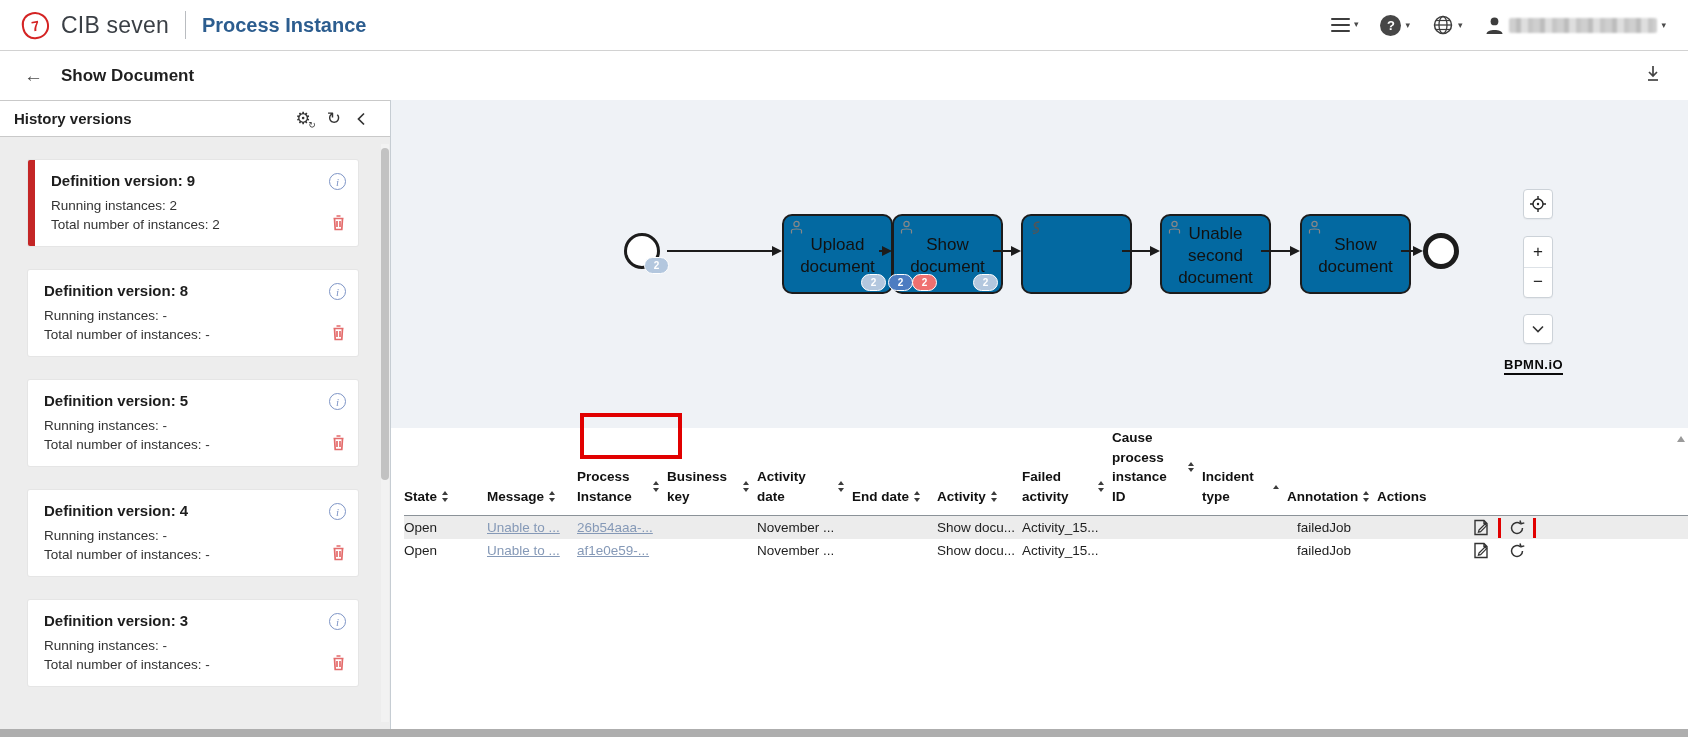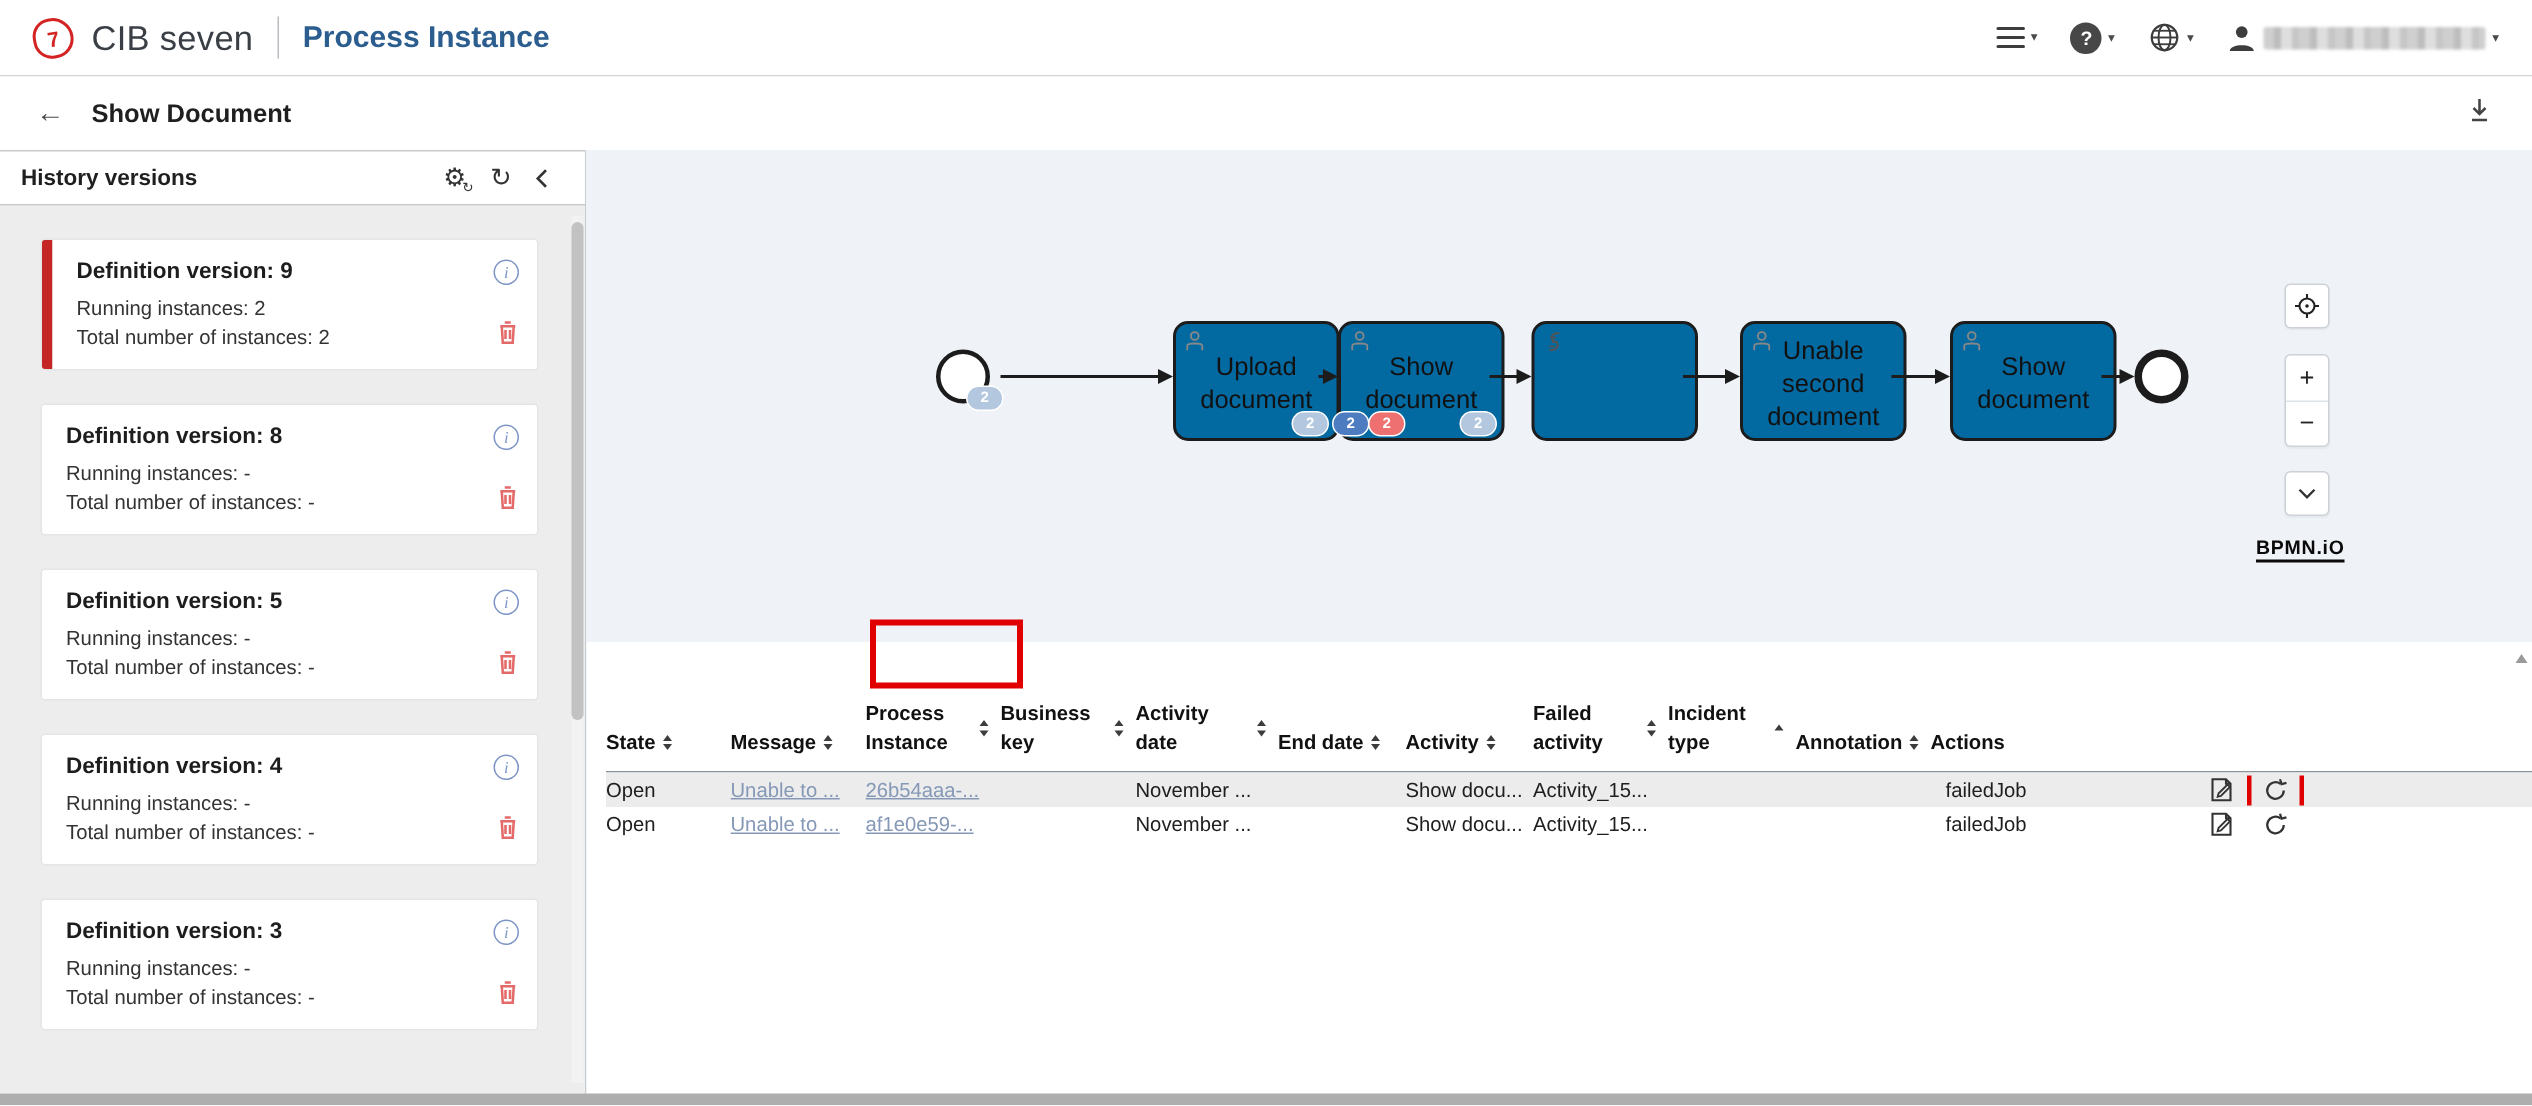--- a/index.html
+++ b/index.html
@@ -399,20 +399,27 @@
                 <i class="dn"></i>
               </span>
             </div>
           <div class="th c7">
               <span>Failed activity</span>
               <span class="sort">
                 <i class="up"></i>
                 <i class="dn"></i>
               </span>
             </div>
+          <div class="th c8">
+              <span>Cause process instance ID</span>
+              <span class="sort">
+                <i class="up"></i>
+                <i class="dn"></i>
+              </span>
+            </div>
           <div class="th c10">
               <span>Incident type</span>
               <span class="sort">
                 <i class="up"></i>
               </span>
             </div>
           <div class="th c11">
               <span>Annotation</span>
               <span class="sort">
                 <i class="up"></i>

